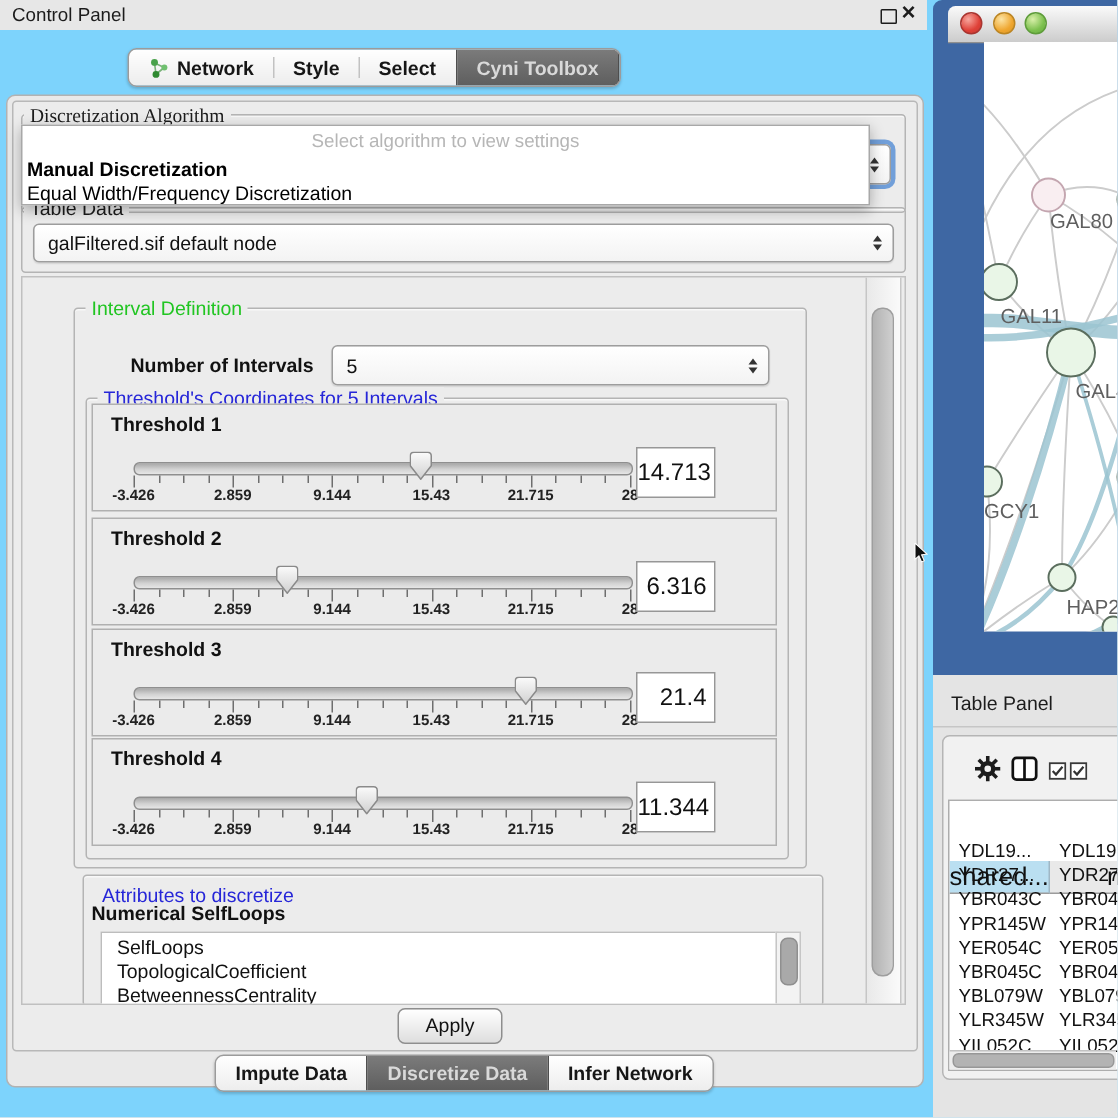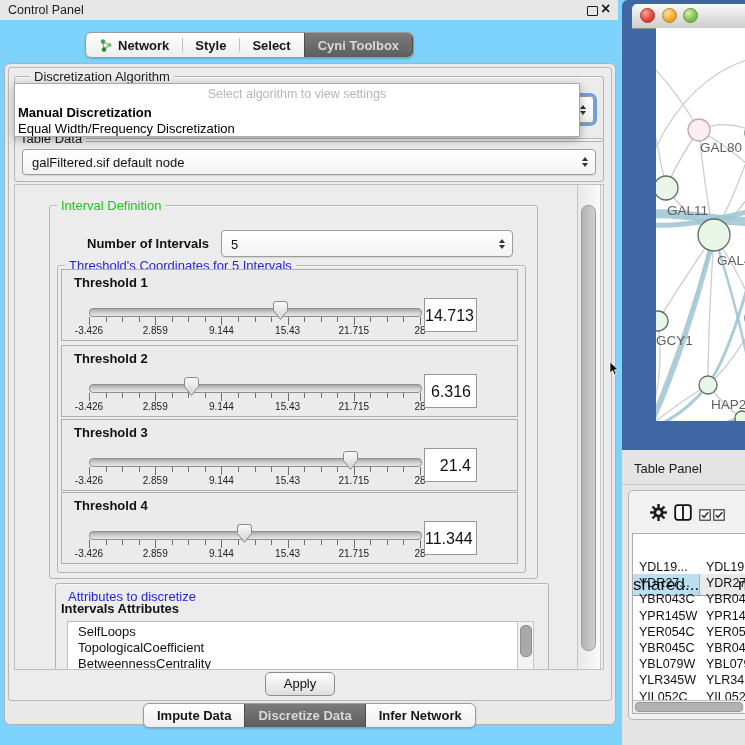--- a/index.html
+++ b/index.html
@@ -20,21 +20,21 @@
   #top-tabs{left:85px;top:32px;}
   #bottom-tabs{left:143px;top:703px;height:23px;}
   
   #outer-panel{left:4px;top:63px;width:610px;height:660px;background:#e9e9e9;border:1px solid #b2b2b2;border-radius:6px;}
   #inner-panel{left:8px;top:67px;width:602px;height:632px;background:#ececec;border:1px solid #b8b8b8;border-radius:3px;}
   .group{border:1px solid #b4b4b4;border-radius:3px;box-shadow:inset 0 1px 0 rgba(255,255,255,.65);}
   .group-title{position:absolute;font-size:13px;background:#ececec;padding:0 4px;white-space:nowrap;color:#1c1c1c;}
   .gt-green{color:#21c522;}
   .gt-blue{color:#2626d8;}
   #algo-group{left:14px;top:76px;width:588px;height:64px;}
-  #algo-group-title{left:30px;top:69px;}
+  #algo-group-title{left:16px;top:69px;font-family:Liberation Serif, serif;}
   #td-group{left:14px;top:138px;width:588px;height:42px;}
   #td-group-title{left:16px;top:131px;}
   
   .combo{background:linear-gradient(#ffffff,#f3f3f3);border:1px solid #9d9d9d;border-radius:4px;
          box-shadow:0 1px 1px rgba(0,0,0,.10);}
   .combo .val{position:absolute;left:9px;top:50%;transform:translateY(-50%);font-size:13px;color:#111;white-space:nowrap;}
   .stepper{position:absolute;right:7px;top:50%;transform:translateY(-50%);display:flex;flex-direction:column;gap:2px;}
   .stepper .up{width:0;height:0;border-left:3.5px solid transparent;border-right:3.5px solid transparent;border-bottom:4.5px solid #333;}
   .stepper .down{width:0;height:0;border-left:3.5px solid transparent;border-right:3.5px solid transparent;border-top:4.5px solid #333;}
   #algo-combo{left:22px;top:96px;width:570px;height:25px;box-shadow:0 0 0 3px rgba(92,146,214,.85);}
@@ -51,21 +51,21 @@
   #num-label{left:72px;top:51px;font-size:13px;font-weight:700;color:#111;}
   #num-combo{left:206px;top:45px;width:290px;height:25px;}
   #blue-group{left:42px;top:80px;width:467px;height:306px;}
   #blue-title{left:50px;top:73px;}
   .tbox{position:absolute;left:46px;width:455px;height:70px;background:#ebebeb;border:1px solid #b0b0b0;}
   .t-label{position:absolute;left:12px;top:5px;font-size:13px;font-weight:700;color:#111;}
   .t-track{position:absolute;left:27px;top:38px;width:331px;height:7px;border:1px solid #8f8f8f;border-radius:4px;
            background:linear-gradient(#a8a8a8,#d2d2d2 55%,#e6e6e6);}
   .t-thumb{position:absolute;top:31px;}
   .tick{position:absolute;width:1px;background:#6e6e6e;}
-  .tick-lab{position:absolute;top:55px;transform:translateX(-50%);font-size:10px;font-weight:400;color:#222;white-space:nowrap;}
+  .tick-lab{position:absolute;top:55px;transform:translateX(-50%);font-size:10px;font-weight:700;color:#222;white-space:nowrap;}
   .t-value{position:absolute;left:362px;top:28px;width:53px;height:34px;background:#fff;border:1px solid #979797;
            font-size:16px;color:#111;text-align:right;box-sizing:border-box;padding:8px 5px 0 0;}
   #attr-group{left:40px;top:398px;width:492px;height:86px;}
   #attr-title{left:49px;top:391px;margin-top:13px;}
   #attr-subtitle{left:46px;top:416px;font-size:13px;font-weight:700;color:#111;}
   #attr-list{left:52px;top:436px;width:450px;height:60px;background:#fff;border:1px solid #bdbdbd;overflow:hidden;}
   .attr-item{position:absolute;left:10px;height:16px;font-size:13px;color:#111;white-space:nowrap;}
   #attr-vsb{left:502px;top:436px;width:15px;height:48px;background:#f3f3f3;border:1px solid #c6c6c6;}
   #attr-vsb-thumb{left:505px;top:440px;width:10px;height:30px;background:#a9a9a9;border:1px solid #8f8f8f;border-radius:5px;}
   #big-sb{left:562px;top:0px;width:22px;height:484px;background:linear-gradient(90deg,#e9e9e9,#fafafa);border-left:1px solid #c6c6c6;border-right:1px solid #c6c6c6;}
@@ -328,21 +328,21 @@
           <span class="tick-lab" style="left: 358px;">28</span>
           <span class="t-thumb" style="left: 175.068px;"><svg width="15" height="19" viewBox="0 0 15 19">
               <path d="M3 0.5 H12 Q14.5 0.5 14.5 3 V9.5 L7.5 18.5 L0.5 9.5 V3 Q0.5 0.5 3 0.5 Z" fill="url(#thumbGrad)" stroke="#8a8a8a"></path>
             </svg></span>
           <div class="t-value">11.344</div>
         </div>
       </div>
 
     <div class="abs group" id="attr-group"></div>
     <span class="abs group-title gt-blue" id="attr-title">Attributes to discretize</span>
-    <span class="abs" id="attr-subtitle">Intervals Attributes</span>
+    <span class="abs" id="attr-subtitle">Numerical SelfLoops</span>
     <div class="abs" id="attr-list">
         <div class="attr-item" style="top: 2px;">SelfLoops</div>
         <div class="attr-item" style="top: 18px;">TopologicalCoefficient</div>
         <div class="attr-item" style="top: 34px;">BetweennessCentrality</div>
       </div>
     <div class="abs" id="attr-vsb"></div>
     <div class="abs" id="attr-vsb-thumb"></div>
 
     <div class="abs" id="big-sb"></div>
     <div class="abs" id="big-sb-thumb"></div>

